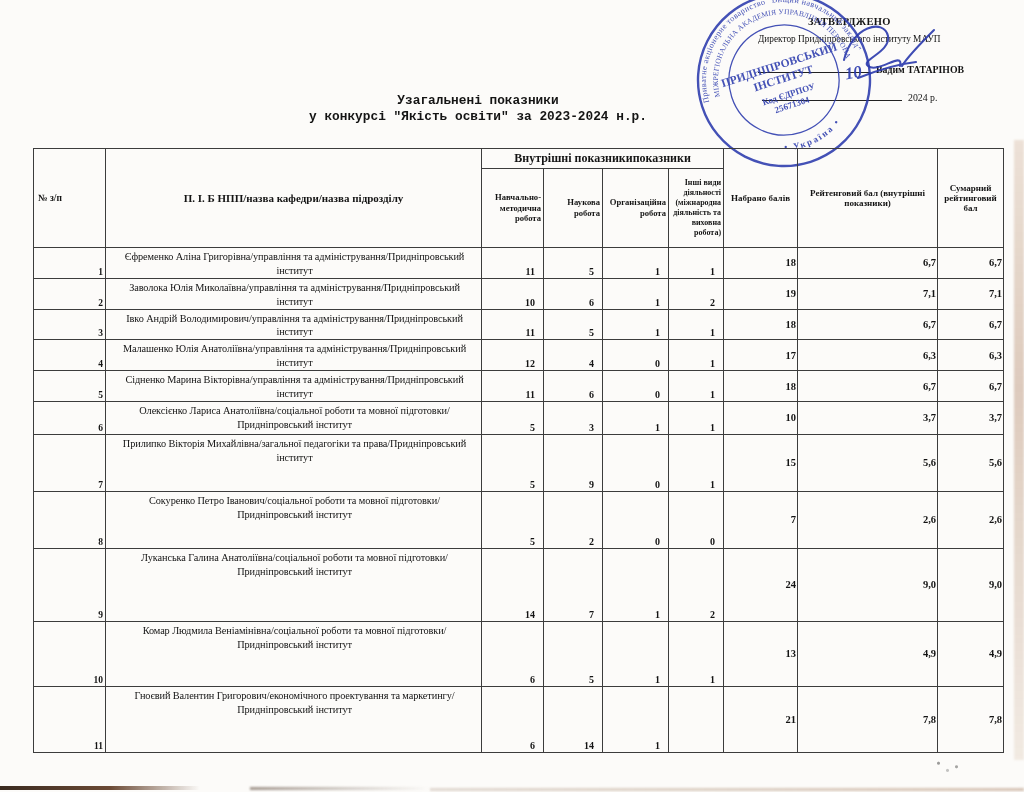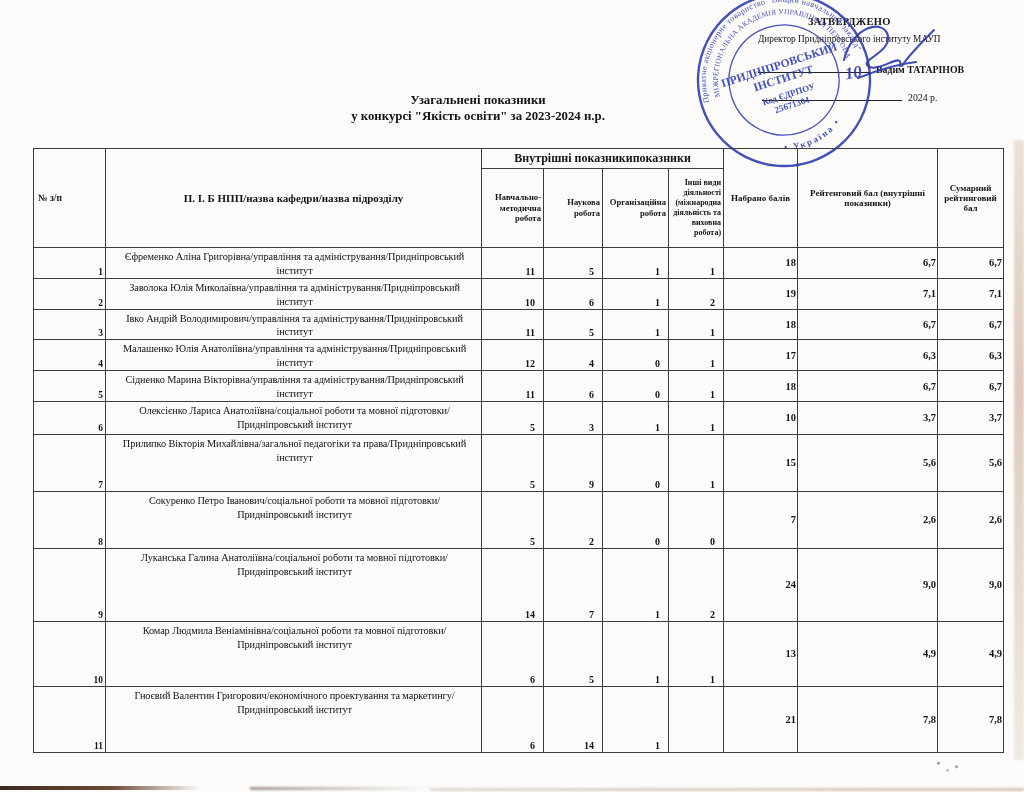--- a/index.html
+++ b/index.html
@@ -21,21 +21,21 @@
   .date-year{font-size:9.8px;padding-left:6px;}
   
   .stamp{position:absolute;left:692px;top:-12px;width:184px;height:184px;
          transform:rotate(-18deg);opacity:.88;pointer-events:none;}
   
   .hand-ten{position:absolute;left:845px;top:63px;font-size:17px;color:#2b3aad;
             font-style:italic;transform:rotate(-10deg);font-weight:bold;opacity:.9;}
   .signature-svg{position:absolute;left:838px;top:12px;pointer-events:none;}
   
   .title{position:absolute;left:128px;top:93px;width:700px;text-align:center;
-         font-weight:bold;line-height:1.22;}
+         font-weight:bold;line-height:1.22;font-family:Liberation Mono, monospace;}
   .title .t1{font-size:12.8px;}
   .title .t2{font-size:12.8px;}
   .title .t3{font-size:12.8px;}
   
   table.main{position:absolute;left:33px;top:148px;width:970px;
              border-collapse:collapse;table-layout:fixed;}
   table.main th,table.main td{border:1px solid #3c3c3c;overflow:hidden;}
   th{font-weight:bold;background:transparent;}
   .h-group{height:17px;font-size:12px;text-align:center;vertical-align:middle;}
   .h-sub th{height:62px;font-size:8.6px;text-align:right;vertical-align:middle;

